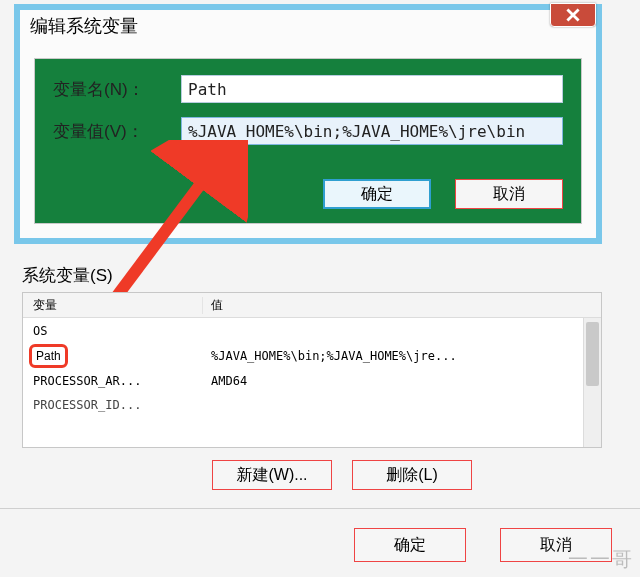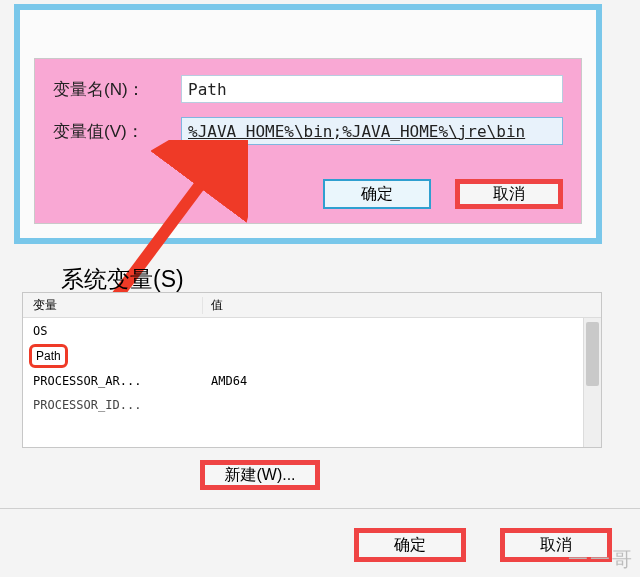--- a/index.html
+++ b/index.html
@@ -14,73 +14,81 @@
     .dlg-title { position:absolute; left:10px; top:10px; font-size:18px; color:#000; }
     .dlg-close {
       position:absolute; right:0px; top:-1px; width:46px; height:24px;
       background:#c94b3a; border:1px solid #fff; border-radius:0 0 4px 4px;
       display:flex; align-items:center; justify-content:center;
       color:#fff; font-weight:bold; box-shadow:0 0 2px rgba(0,0,0,.4);
     }
     .dlg-close svg{width:14px;height:14px;}
     .dlg-body {
       position:absolute; left:14px; top:48px; right:14px; bottom:14px;
-      border:1px solid #c9c9c9; background:#f9a8d4; padding:16px 18px;
+      border:1px solid #c9c9c9; background:#15803d; padding:16px 18px;
     }
     .row { display:flex; align-items:center; margin-bottom:14px; }
     .row-label { width:128px; font-size:17px; color:#222; }
     .row-input {
       flex:1; height:28px; border:1px solid #b7cde0; background:#fff;
       padding:2px 6px; font-size:16px; font-family:Consolas,monospace; color:#222;
     }
-    .row-input.sel { background:#e8f2fb; border-color:#7fb6e0;text-decoration:underline; }
+    .row-input.sel { background:#e8f2fb; border-color:#7fb6e0; }
     .dlg-buttons { position:absolute; right:18px; bottom:14px; display:flex; gap:24px; }
     .btn {
-      min-width:108px; height:30px; border:5px solid #ef4444; background:#f6f6f6;
+      min-width:108px; height:30px; border:1px solid #ef4444; background:#f6f6f6;
       display:flex; align-items:center; justify-content:center; font-size:16px;
       cursor:pointer;
     }
     .btn.primary { border:2px solid #2f9fd0; background:#eaf6fc; }
 
     
     .arrow { position:absolute; left:58px; top:140px; pointer-events:none; }
 
     
-    .sysvar-label { position:absolute; left:22px; top:264px; font-size:23px;margin-left:39px; }
+    .sysvar-label { position:absolute; left:22px; top:264px; font-size:17px; }
     .list-box {
       position:absolute; left:22px; top:292px; width:580px; height:156px;
       border:1px solid #c7c7c7; background:#fff; overflow:hidden;
     }
     .list-head, .list-row { display:flex; height:25px; align-items:center; font-size:12px; }
     .list-head { background:#f4f4f4; border-bottom:1px solid #dcdcdc; font-family:"SimSun"; }
     .list-head .c1, .list-row .c1 { width:180px; padding-left:10px; border-right:1px solid #e4e4e4; }
     .list-head .c2, .list-row .c2 { flex:1; padding-left:8px; font-family:Consolas,monospace; white-space:nowrap; overflow:hidden; }
     .list-row .c1 { font-family:Consolas,monospace; border-right:none; }
     .list-row.last { color:#444; height:24px; border-top:0;align-items:center; }
     .path-hl {
       display:inline-block; border:3px solid #ef3a27; border-radius:6px;
       padding:0 4px; line-height:18px; margin-left:-4px;
     }
     .scroll-track { position:absolute; right:0; top:25px; bottom:0; width:18px; background:#efefef; border-left:1px solid #dcdcdc; }
     .scroll-thumb { position:absolute; left:2px; right:2px; top:4px; height:64px; background:#c9c9c9; border-radius:2px; }
 
-    .sys-buttons { position:absolute; left:200px; top:460px; display:flex; gap:20px; }
+    .sys-buttons { position:absolute; left:212px; top:460px; display:flex; gap:20px; }
     .sys-buttons .btn { min-width:120px; }
 
     hr.sep { position:absolute; left:0; top:508px; width:100%; border:none; border-top:1px solid #cfcfcf; }
 
     .main-buttons { position:absolute; right:28px; top:528px; display:flex; gap:34px; }
     .main-buttons .btn { min-width:112px; height:34px; }
 
     .wm { position:absolute; right:6px; bottom:4px; color:#bcbcbc; font-size:20px; letter-spacing:2px; }
   </style>
 </head>
 <body>
 
 <div class="dlg">
+  <div class="dlg-title-bar">
+    <div class="dlg-title">编辑系统变量</div>
+    <div class="dlg-close">
+      <svg viewBox="0 0 10 10">
+          <path d="M1 1 L9 9 M9 1 L1 9" stroke="#fff" stroke-width="2" fill="none"></path>
+        </svg>
+    </div>
+  </div>
   <div class="dlg-body">
     <div class="row">
       <div class="row-label">变量名(N)：</div>
       <input class="row-input" value="Path" style="">
     </div>
     <div class="row">
       <div class="row-label">变量值(V)：</div>
       <input class="row-input sel" value="%JAVA_HOME%\bin;%JAVA_HOME%\jre\bin" style="">
     </div>
     <div class="dlg-buttons">
@@ -103,35 +111,37 @@
 <div class="list-box">
   <div class="list-head">
     <div class="c1">变量</div>
     <div class="c2">值</div>
   </div>
   <div class="list-row">
     <div class="c1">OS</div>
   </div>
   <div class="list-row">
     <div class="c1"><span class="path-hl">Path</span></div>
+    <div class="c2">%JAVA_HOME%\bin;%JAVA_HOME%\jre...</div>
   </div>
   <div class="list-row">
     <div class="c1">PROCESSOR_AR...</div>
     <div class="c2">AMD64</div>
   </div>
   <div class="list-row last">
     <div class="c1">PROCESSOR_ID...</div>
   </div>
   <div class="scroll-track">
     <div class="scroll-thumb"></div>
   </div>
 </div>
 
 <div class="sys-buttons">
   <div class="btn">新建(W)...</div>
+  <div class="btn">删除(L)</div>
 </div>
 
 <hr class="sep">
 
 <div class="main-buttons">
   <div class="btn">确定</div>
   <div class="btn">取消</div>
 </div>
 
 <div class="wm">一一哥</div>

